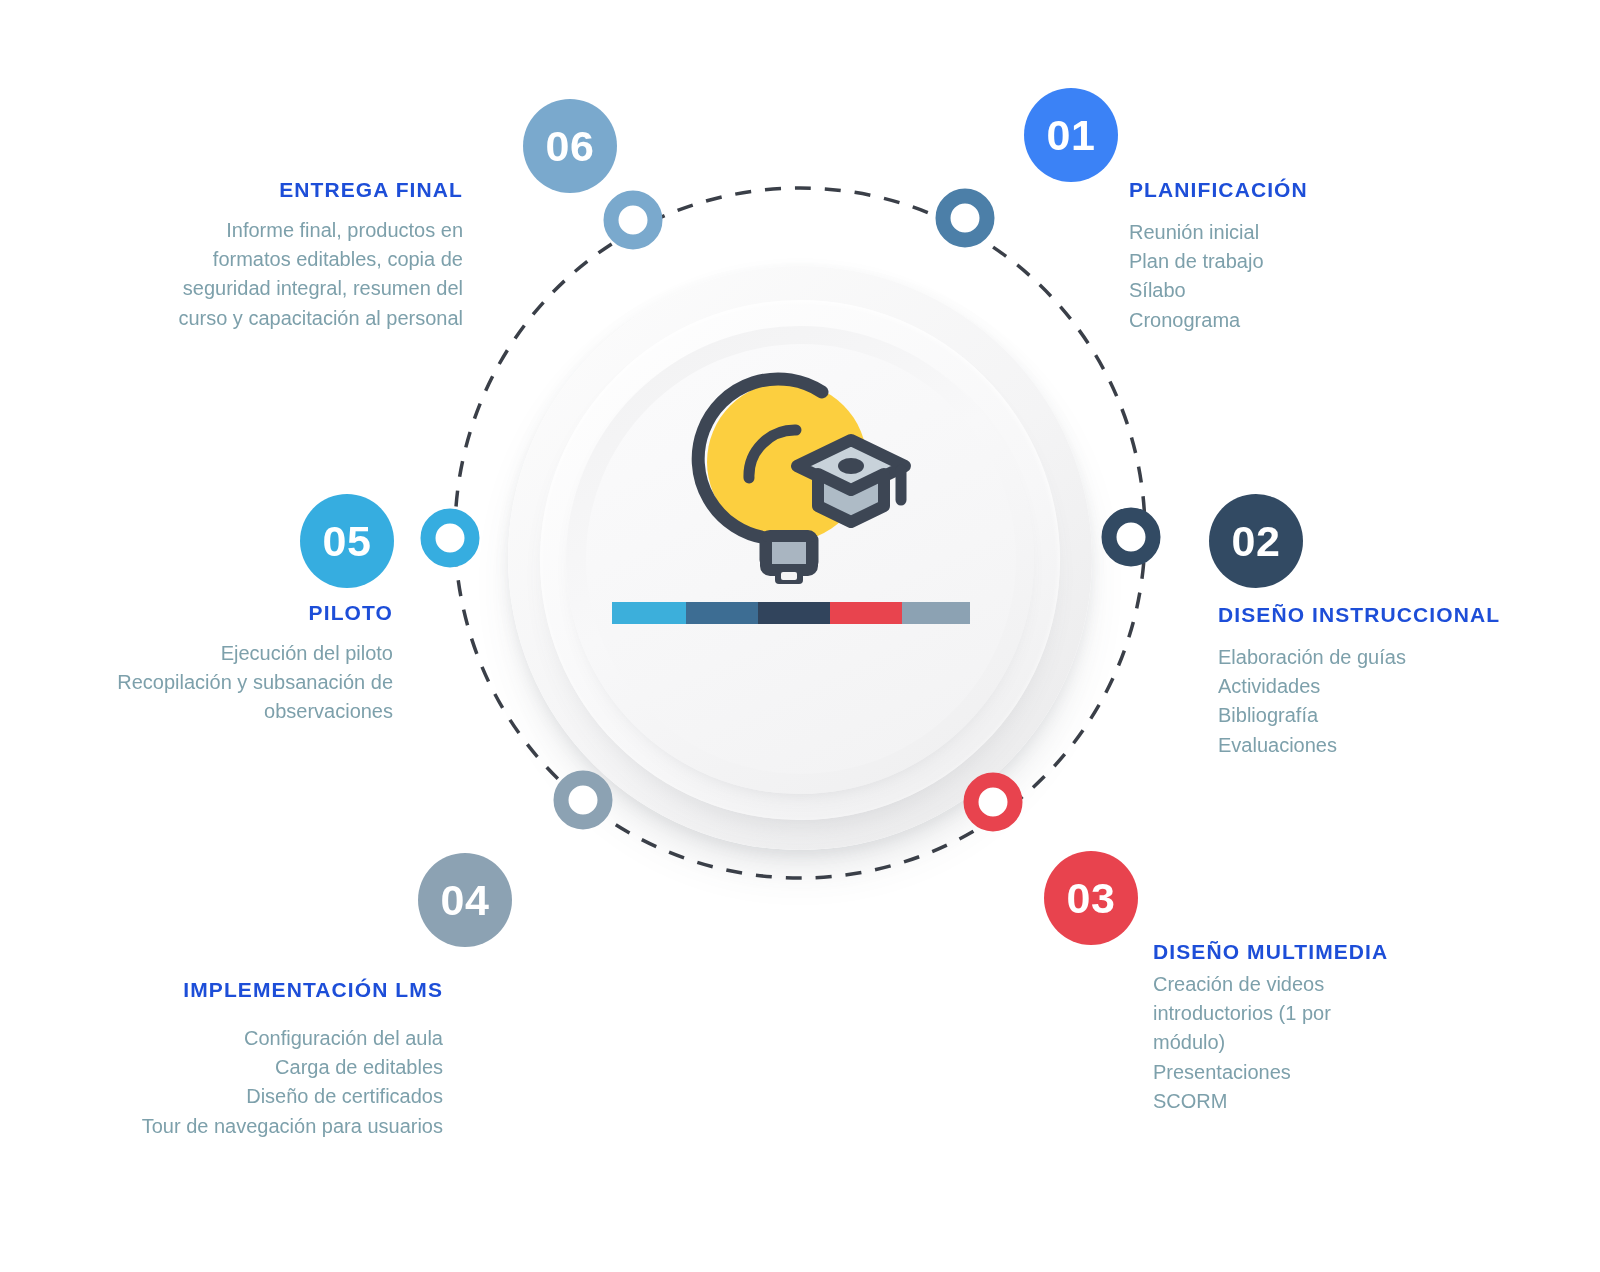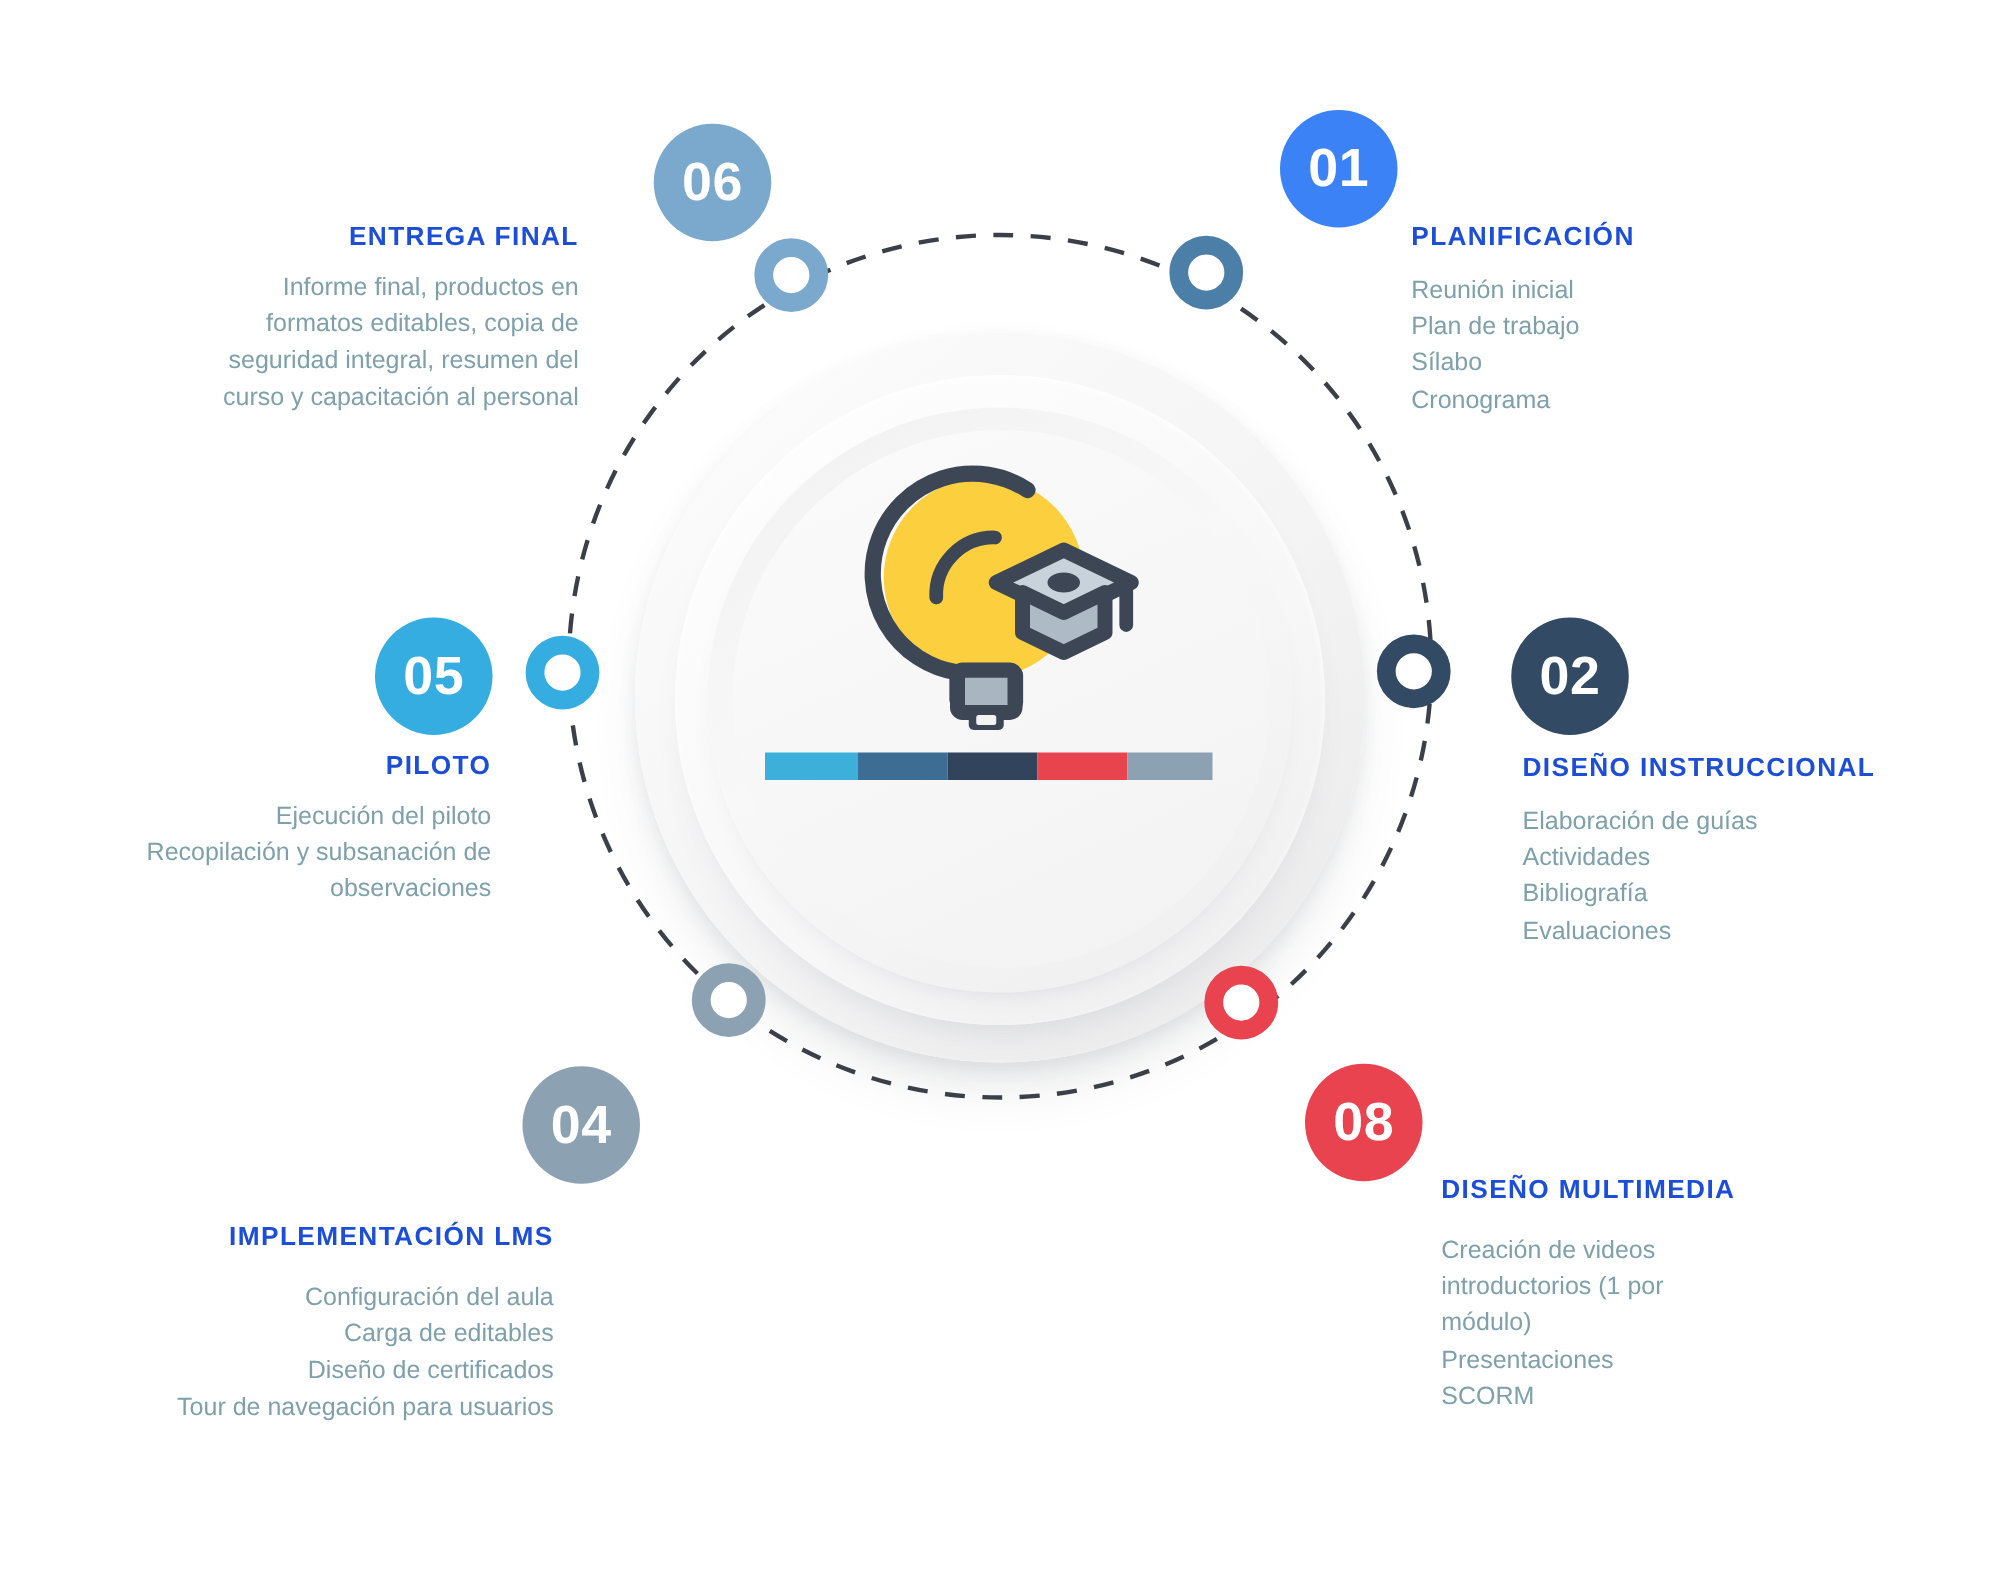--- a/index.html
+++ b/index.html
@@ -174,21 +174,21 @@
 
   <div class="badge" style="left:1024px; top:88px;  background:#3b82f6; z-index:6;">
     <span>01</span>
   </div>
 
   <div class="badge" style="left:1209px; top:494px; background:#324a63; z-index:6;">
     <span>02</span>
   </div>
 
   <div class="badge" style="left:1044px; top:851px; background:#e8434e; z-index:6;">
-    <span>08</span>
+    <span>03</span>
   </div>
 
   <div class="badge" style="left:418px;  top:853px; background:#8ca2b3; z-index:6;">
     <span>04</span>
   </div>
 
   <div class="badge" style="left:300px;  top:494px; background:#36ade0; z-index:6;">
     <span>05</span>
   </div>
 
@@ -206,21 +206,21 @@
 
   <div class="block align-left" style="left:1218px; top:603px; width:350px; z-index:7;">
     <p class="title">DISEÑO INSTRUCCIONAL</p>
     <p class="body">Elaboración de guías</p>
     <p class="body">Actividades</p>
     <p class="body">Bibliografía</p>
     <p class="body">Evaluaciones</p>
   </div>
 
   <div class="block align-left" style="left:1153px; top:940px; width:215px; z-index:7;">
-    <p class="title" style="white-space:nowrap; margin-bottom:22px;">DISEÑO MULTIMEDIA</p>
+    <p class="title" style="white-space:nowrap; margin-bottom:6px;">DISEÑO MULTIMEDIA</p>
     <p class="body">Creación de videos introductorios (1 por módulo)</p>
     <p class="body">Presentaciones</p>
     <p class="body">SCORM</p>
   </div>
 
   <div class="block align-right" style="left:88px; top:978px; width:355px; z-index:7;">
     <p class="title" style="margin-bottom:22px;">IMPLEMENTACIÓN LMS</p>
     <p class="body">Configuración del aula</p>
     <p class="body">Carga de editables</p>
     <p class="body">Diseño de certificados</p>

